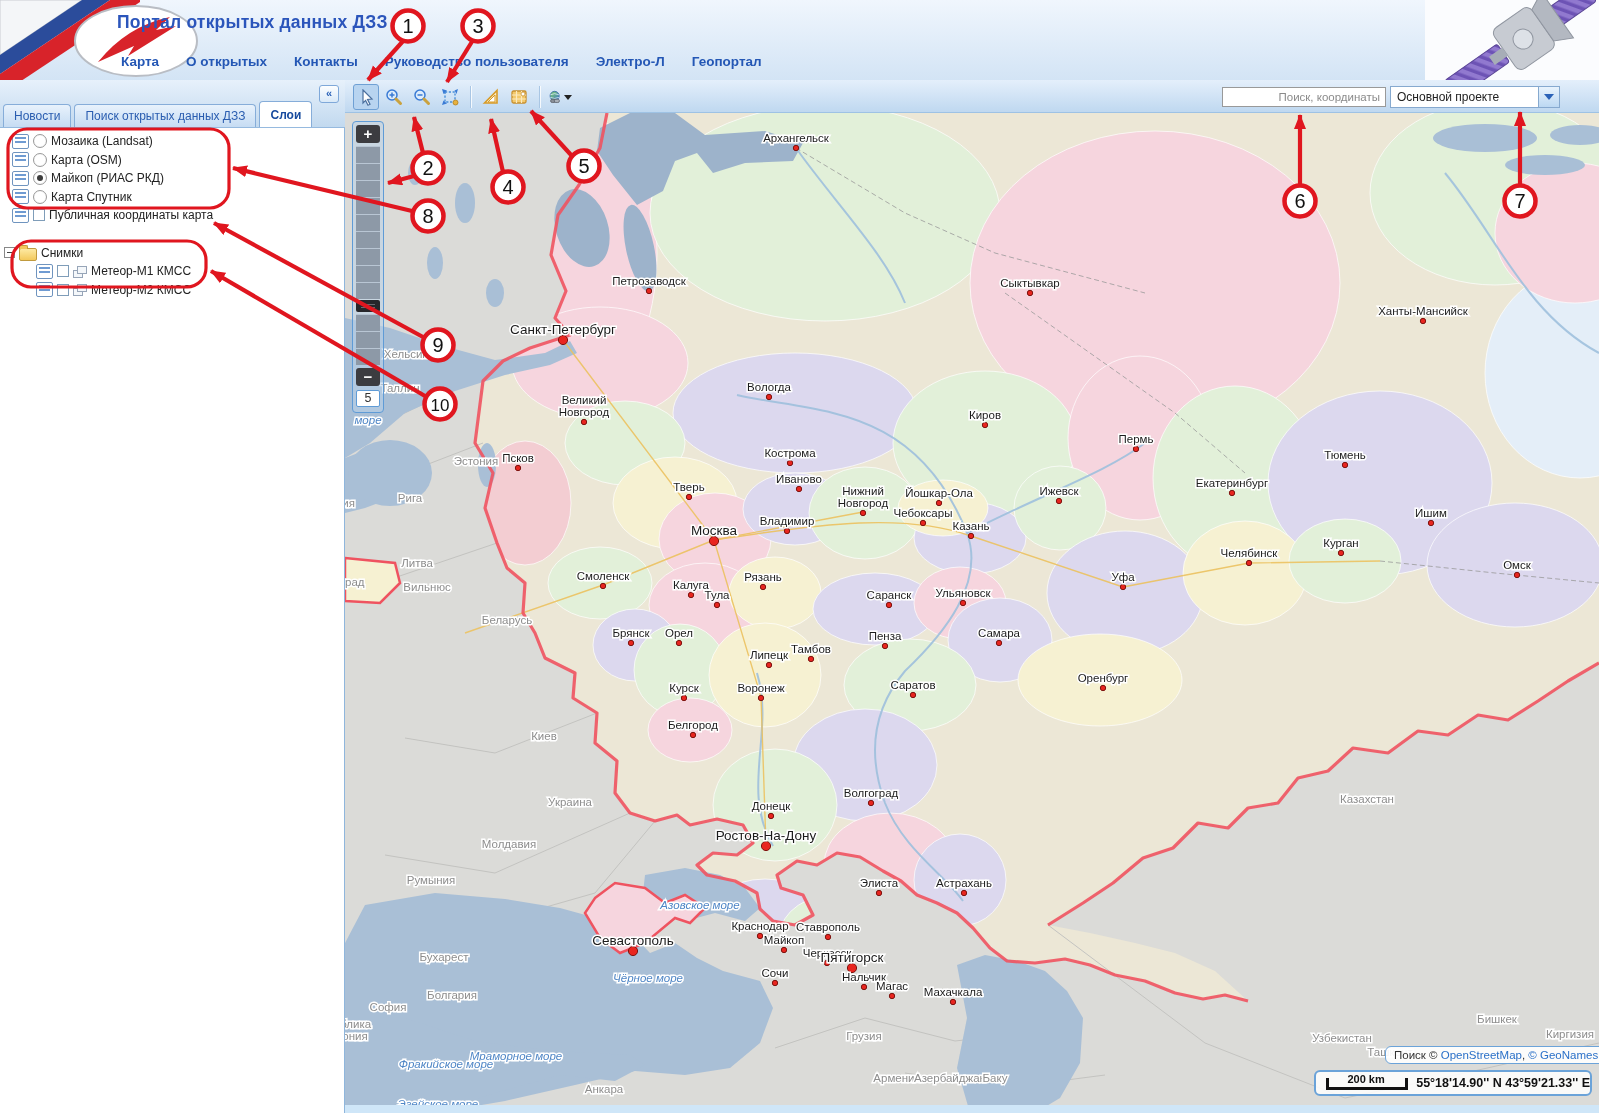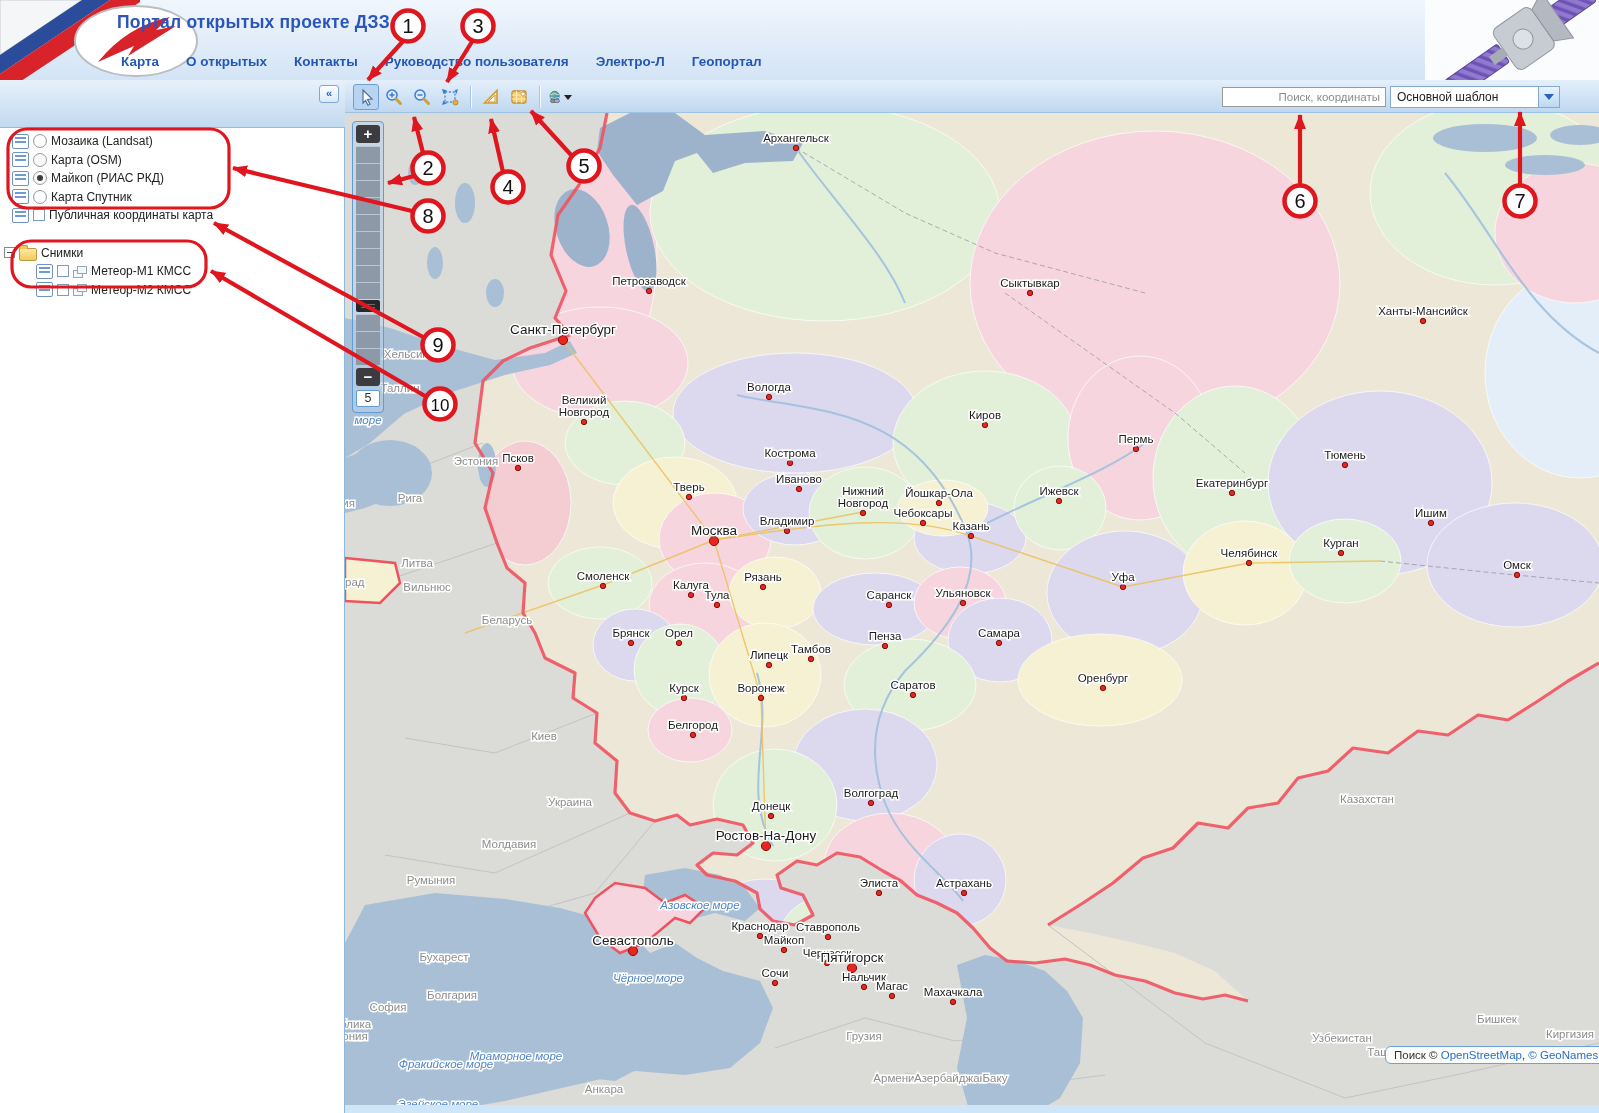--- a/index.html
+++ b/index.html
@@ -108,21 +108,21 @@
 <div id="header">
   <svg id="logo-flag" width="140" height="100" viewBox="0 0 140 100">
     <polygon points="0,0 82,0 0,55" fill="#f4f6f8" stroke="#c9ccd2" stroke-width="1"></polygon>
     <polygon points="82,0 110,0 0,74 0,55" fill="#2b4c9b"></polygon>
     <polygon points="110,0 140,0 140,2 0,95 0,74" fill="#d8232a"></polygon>
   </svg>
   <svg id="logo-circle" width="128" height="74" viewBox="0 0 128 74">
     <ellipse cx="64" cy="37" rx="61" ry="35" fill="#fff" stroke="#b9bdc4" stroke-width="2"></ellipse>
     <path d="M26 58 Q55 22 98 13 L84 26 L104 22 L56 52 L62 42 Z" fill="#d8232a"></path>
   </svg>
-  <div id="page-title">Портал открытых проекте ДЗЗ</div>
+  <div id="page-title">Портал открытых данных ДЗЗ</div>
   <nav id="main-nav">
       <a>Карта</a>
       <a>О открытых</a>
       <a>Контакты</a>
       <a>Руководство пользователя</a>
       <a>Электро-Л</a>
       <a>Геопортал</a>
     </nav>
   <div id="lang"><span>RUS</span><span> | </span><span class="eng">ENG</span></div>
   <svg id="satellite" width="174" height="80" viewBox="0 0 174 80">
@@ -140,20 +140,25 @@
       <path d="M122 22 L140 13 L140 69 L122 60 Z" fill="#b3b8c1" stroke="#9096a0"></path>
       <circle cx="98" cy="41" r="10" fill="#dde1e7" stroke="#9096a0"></circle>
       <rect x="60" y="36" width="16" height="10" fill="#a7adb7"></rect>
     </g>
   </svg>
 </div>
 
 <div id="sidebar">
   <div id="side-strip">
     <div id="collapse-btn">«</div>
+    <div id="tabs">
+        <div class="tab">Новости</div>
+        <div class="tab">Поиск открытых данных ДЗЗ</div>
+        <div class="tab active">Слои</div>
+      </div>
   </div>
   <div id="layer-tree">
       <div class="tree-row">
         <span class="ly-icon"></span>
         <span class="radio"></span>
         <span>Мозаика (Landsat)</span>
       </div>
       <div class="tree-row">
         <span class="ly-icon"></span>
         <span class="radio"></span>
@@ -251,21 +256,21 @@
         <circle cx="9" cy="7.5" r="6.2" fill="url(#gl)" stroke="#2b5fa8" stroke-width="1"></circle>
         <path d="M3.2 6 Q9 3 14.8 6 M3.2 9.5 Q9 12.5 14.8 9.5" stroke="#e8f4ff" stroke-width="1" fill="none"></path>
         <rect x="3.5" y="12" width="7" height="4.5" rx="2.2" fill="#8b9099" stroke="#565b63"></rect>
         <rect x="8.5" y="12" width="7" height="4.5" rx="2.2" fill="#aab0b8" stroke="#565b63"></rect>
       </svg>
       <span class="caret-down"></span>
     </div>
   </div>
   <input id="search-input" type="text" placeholder="Поиск, координаты" style="">
   <div id="template-select">
-    <div class="sel-text">Основной шаблон</div>
+    <div class="sel-text">Основной проекте</div>
     <div class="sel-btn">
         <i></i>
       </div>
   </div>
 </div>
 
 <div id="map">
   <svg id="mapsvg" width="1254" height="1000" viewBox="0 0 1254 1000">
     <defs>
       <clipPath id="ruclip">
@@ -565,20 +570,27 @@
       <div class="zs-cell" style="top: 126px;"></div>
       <div class="zs-cell" style="top: 143px;"></div>
       <div class="zs-cell" style="top: 160px;"></div>
       <div class="zs-cell" style="top: 192px;"></div>
       <div class="zs-cell" style="top: 209px;"></div>
       <div class="zs-cell" style="top: 226px;"></div>
     </div>
 
   <div id="attribution"><span>Поиск © </span><a>OpenStreetMap</a><span>, </span><a>© GeoNames</a></div>
 
+  <div id="coordbox">
+    <div id="scalebar">
+      <div id="scale-line"></div>
+      <div id="scale-text">200 km</div>
+    </div>
+    <div id="coords">55°18'14.90'' N 43°59'21.33'' E</div>
+  </div>
 
   <div id="map-bottom-strip"></div>
 </div>
 
 <svg id="anno" width="1599" height="1113" viewBox="0 0 1599 1113">
   <defs>
     <marker id="ah" markerUnits="userSpaceOnUse" markerWidth="16" markerHeight="13" refX="14" refY="6" orient="auto">
       <path d="M0,0 L15,6 L0,12 Z" fill="#e0161f"></path>
     </marker>
   </defs>

